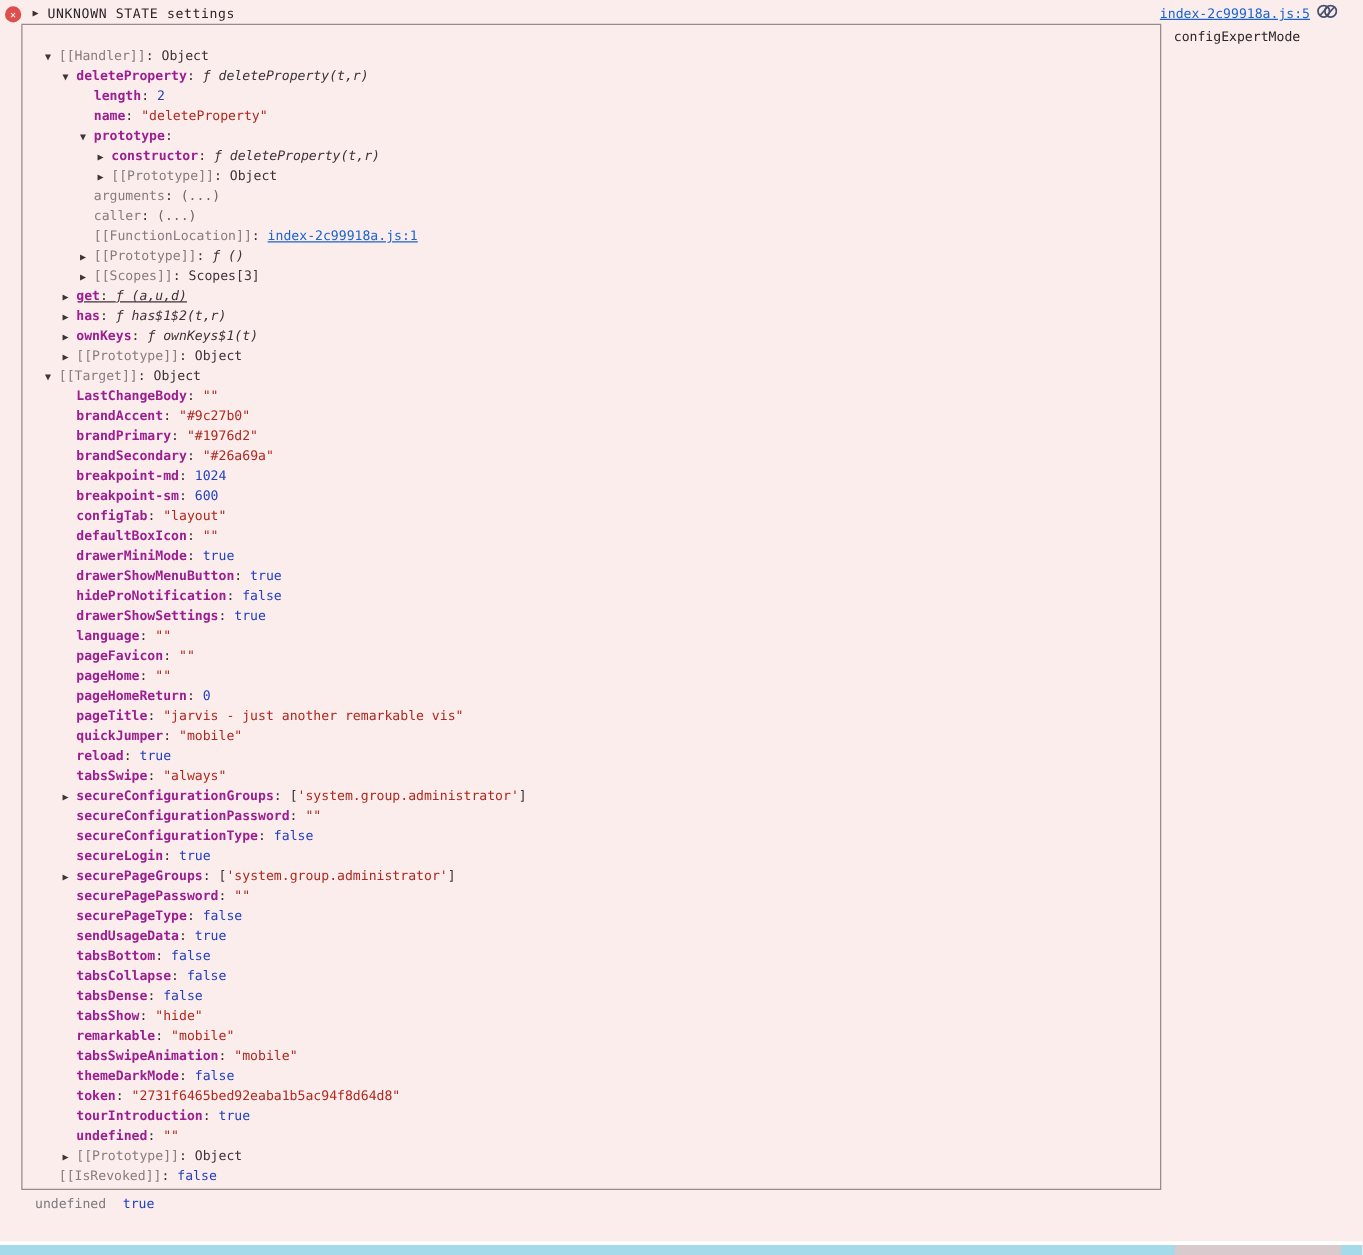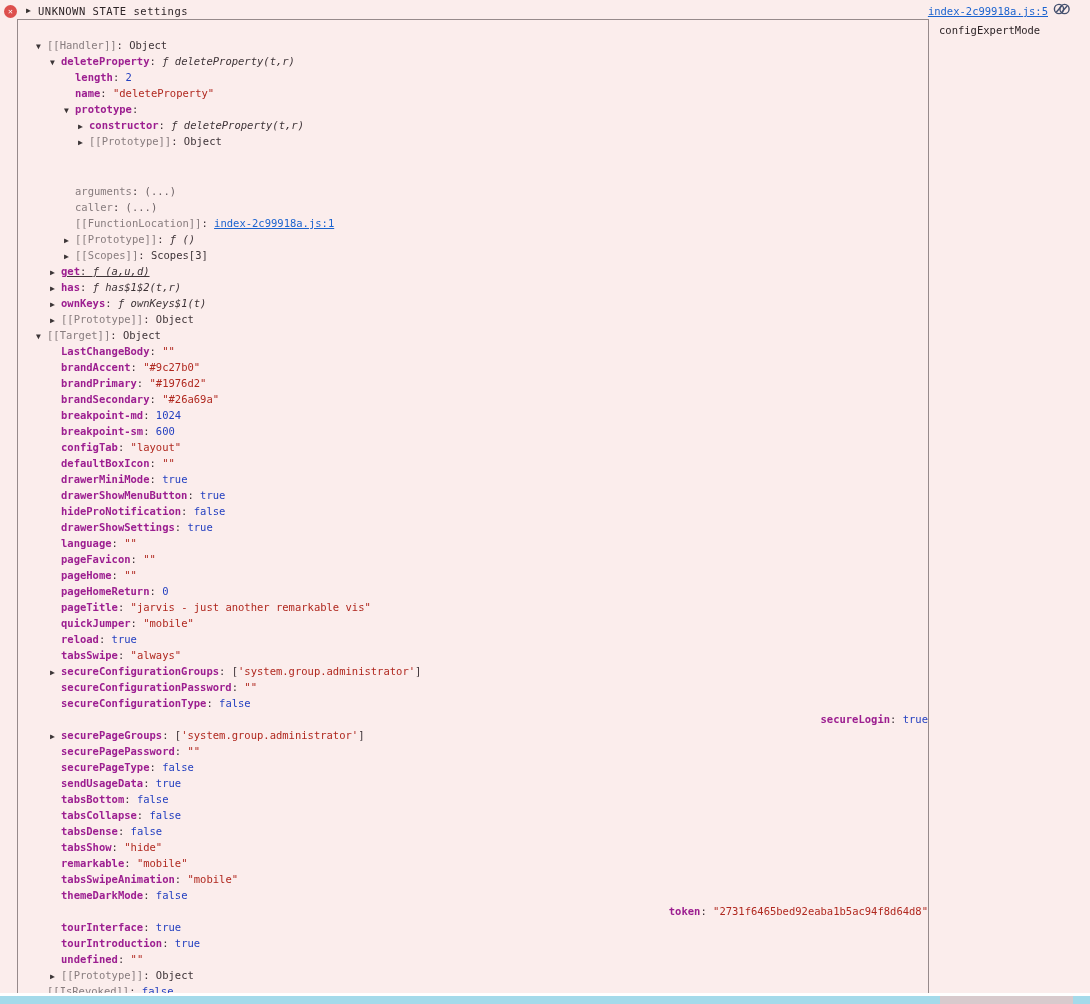--- a/index.html
+++ b/index.html
@@ -80,21 +80,21 @@
       
     </div>
     <div id="tree-rows">
         <div class="tree-row" style="padding-left: 18px;"><span class="arrow-open">▼</span><span class="s-dimkey">[[Handler]]</span><span class="s-plain">: </span><span class="s-plain">Object</span></div>
         <div class="tree-row" style="padding-left: 32px;"><span class="arrow-open">▼</span><span class="s-key">deleteProperty</span><span class="s-plain">: </span><span class="s-fn">ƒ deleteProperty(t,r)</span></div>
         <div class="tree-row" style="padding-left: 46px;"><span class="arrow-none"></span><span class="s-key">length</span><span class="s-plain">: </span><span class="s-num">2</span></div>
         <div class="tree-row" style="padding-left: 46px;"><span class="arrow-none"></span><span class="s-key">name</span><span class="s-plain">: </span><span class="s-str">"deleteProperty"</span></div>
         <div class="tree-row" style="padding-left: 46px;"><span class="arrow-open">▼</span><span class="s-key">prototype</span><span class="s-plain">:</span></div>
         <div class="tree-row" style="padding-left: 60px;"><span class="arrow-closed">▶</span><span class="s-key">constructor</span><span class="s-plain">: </span><span class="s-fn">ƒ deleteProperty(t,r)</span></div>
         <div class="tree-row" style="padding-left: 60px;"><span class="arrow-closed">▶</span><span class="s-dimkey">[[Prototype]]</span><span class="s-plain">: </span><span class="s-plain">Object</span></div>
-        <div class="tree-row" style="padding-left: 46px; margin-top: 34px;"><span class="arrow-none"></span><span class="s-dimkey">arguments</span><span class="s-plain">: </span><span class="s-dim">(...)</span></div>
+        <div class="tree-row" style="padding-left: 46px;"><span class="arrow-none"></span><span class="s-dimkey">arguments</span><span class="s-plain">: </span><span class="s-dim">(...)</span></div>
         <div class="tree-row" style="padding-left: 46px;"><span class="arrow-none"></span><span class="s-dimkey">caller</span><span class="s-plain">: </span><span class="s-dim">(...)</span></div>
         <div class="tree-row" style="padding-left: 46px;"><span class="arrow-none"></span><span class="s-dimkey">[[FunctionLocation]]</span><span class="s-plain">: </span><span class="s-link">index-2c99918a.js:1</span></div>
         <div class="tree-row" style="padding-left: 46px;"><span class="arrow-closed">▶</span><span class="s-dimkey">[[Prototype]]</span><span class="s-plain">: </span><span class="s-fn">ƒ ()</span></div>
         <div class="tree-row" style="padding-left: 46px;"><span class="arrow-closed">▶</span><span class="s-dimkey">[[Scopes]]</span><span class="s-plain">: </span><span class="s-plain">Scopes[3]</span></div>
         <div class="tree-row" style="padding-left: 32px; text-decoration: underline;"><span class="arrow-closed">▶</span><span class="s-key">get</span><span class="s-plain">: </span><span class="s-fn">ƒ (a,u,d)</span></div>
         <div class="tree-row" style="padding-left: 32px;"><span class="arrow-closed">▶</span><span class="s-key">has</span><span class="s-plain">: </span><span class="s-fn">ƒ has$1$2(t,r)</span></div>
         <div class="tree-row" style="padding-left: 32px;"><span class="arrow-closed">▶</span><span class="s-key">ownKeys</span><span class="s-plain">: </span><span class="s-fn">ƒ ownKeys$1(t)</span></div>
         <div class="tree-row" style="padding-left: 32px;"><span class="arrow-closed">▶</span><span class="s-dimkey">[[Prototype]]</span><span class="s-plain">: </span><span class="s-plain">Object</span></div>
         <div class="tree-row" style="padding-left: 18px;"><span class="arrow-open">▼</span><span class="s-dimkey">[[Target]]</span><span class="s-plain">: </span><span class="s-plain">Object</span></div>
         <div class="tree-row" style="padding-left: 32px;"><span class="arrow-none"></span><span class="s-key">LastChangeBody</span><span class="s-plain">: </span><span class="s-str">""</span></div>
@@ -113,34 +113,33 @@
         <div class="tree-row" style="padding-left: 32px;"><span class="arrow-none"></span><span class="s-key">pageFavicon</span><span class="s-plain">: </span><span class="s-str">""</span></div>
         <div class="tree-row" style="padding-left: 32px;"><span class="arrow-none"></span><span class="s-key">pageHome</span><span class="s-plain">: </span><span class="s-str">""</span></div>
         <div class="tree-row" style="padding-left: 32px;"><span class="arrow-none"></span><span class="s-key">pageHomeReturn</span><span class="s-plain">: </span><span class="s-num">0</span></div>
         <div class="tree-row" style="padding-left: 32px;"><span class="arrow-none"></span><span class="s-key">pageTitle</span><span class="s-plain">: </span><span class="s-str">"jarvis - just another remarkable vis"</span></div>
         <div class="tree-row" style="padding-left: 32px;"><span class="arrow-none"></span><span class="s-key">quickJumper</span><span class="s-plain">: </span><span class="s-str">"mobile"</span></div>
         <div class="tree-row" style="padding-left: 32px;"><span class="arrow-none"></span><span class="s-key">reload</span><span class="s-plain">: </span><span class="s-bool">true</span></div>
         <div class="tree-row" style="padding-left: 32px;"><span class="arrow-none"></span><span class="s-key">tabsSwipe</span><span class="s-plain">: </span><span class="s-str">"always"</span></div>
         <div class="tree-row" style="padding-left: 32px;"><span class="arrow-closed">▶</span><span class="s-key">secureConfigurationGroups</span><span class="s-plain">: </span><span class="s-plain">[</span><span class="s-str">'system.group.administrator'</span><span class="s-plain">]</span></div>
         <div class="tree-row" style="padding-left: 32px;"><span class="arrow-none"></span><span class="s-key">secureConfigurationPassword</span><span class="s-plain">: </span><span class="s-str">""</span></div>
         <div class="tree-row" style="padding-left: 32px;"><span class="arrow-none"></span><span class="s-key">secureConfigurationType</span><span class="s-plain">: </span><span class="s-bool">false</span></div>
-        <div class="tree-row" style="padding-left: 32px; text-align: right;"><span class="arrow-none"></span><span class="s-key">secureLogin</span><span class="s-plain">: </span><span class="s-bool">true</span></div>
+        <div class="tree-row" style="padding-left: 32px;"><span class="arrow-none"></span><span class="s-key">secureLogin</span><span class="s-plain">: </span><span class="s-bool">true</span></div>
         <div class="tree-row" style="padding-left: 32px;"><span class="arrow-closed">▶</span><span class="s-key">securePageGroups</span><span class="s-plain">: </span><span class="s-plain">[</span><span class="s-str">'system.group.administrator'</span><span class="s-plain">]</span></div>
         <div class="tree-row" style="padding-left: 32px;"><span class="arrow-none"></span><span class="s-key">securePagePassword</span><span class="s-plain">: </span><span class="s-str">""</span></div>
         <div class="tree-row" style="padding-left: 32px;"><span class="arrow-none"></span><span class="s-key">securePageType</span><span class="s-plain">: </span><span class="s-bool">false</span></div>
         <div class="tree-row" style="padding-left: 32px;"><span class="arrow-none"></span><span class="s-key">sendUsageData</span><span class="s-plain">: </span><span class="s-bool">true</span></div>
         <div class="tree-row" style="padding-left: 32px;"><span class="arrow-none"></span><span class="s-key">tabsBottom</span><span class="s-plain">: </span><span class="s-bool">false</span></div>
         <div class="tree-row" style="padding-left: 32px;"><span class="arrow-none"></span><span class="s-key">tabsCollapse</span><span class="s-plain">: </span><span class="s-bool">false</span></div>
         <div class="tree-row" style="padding-left: 32px;"><span class="arrow-none"></span><span class="s-key">tabsDense</span><span class="s-plain">: </span><span class="s-bool">false</span></div>
         <div class="tree-row" style="padding-left: 32px;"><span class="arrow-none"></span><span class="s-key">tabsShow</span><span class="s-plain">: </span><span class="s-str">"hide"</span></div>
         <div class="tree-row" style="padding-left: 32px;"><span class="arrow-none"></span><span class="s-key">remarkable</span><span class="s-plain">: </span><span class="s-str">"mobile"</span></div>
         <div class="tree-row" style="padding-left: 32px;"><span class="arrow-none"></span><span class="s-key">tabsSwipeAnimation</span><span class="s-plain">: </span><span class="s-str">"mobile"</span></div>
         <div class="tree-row" style="padding-left: 32px;"><span class="arrow-none"></span><span class="s-key">themeDarkMode</span><span class="s-plain">: </span><span class="s-bool">false</span></div>
-        <div class="tree-row" style="padding-left: 32px; text-align: right;"><span class="arrow-none"></span><span class="s-key">token</span><span class="s-plain">: </span><span class="s-str">"2731f6465bed92eaba1b5ac94f8d64d8"</span></div>
-        <div class="tree-row" style="padding-left: 32px;"><span class="arrow-none"></span><span class="s-key">tourInterface</span><span class="s-plain">: </span><span class="s-bool">true</span></div>
+        <div class="tree-row" style="padding-left: 32px;"><span class="arrow-none"></span><span class="s-key">token</span><span class="s-plain">: </span><span class="s-str">"2731f6465bed92eaba1b5ac94f8d64d8"</span></div>
         <div class="tree-row" style="padding-left: 32px;"><span class="arrow-none"></span><span class="s-key">tourIntroduction</span><span class="s-plain">: </span><span class="s-bool">true</span></div>
         <div class="tree-row" style="padding-left: 32px;"><span class="arrow-none"></span><span class="s-key">undefined</span><span class="s-plain">: </span><span class="s-str">""</span></div>
         <div class="tree-row" style="padding-left: 32px;"><span class="arrow-closed">▶</span><span class="s-dimkey">[[Prototype]]</span><span class="s-plain">: </span><span class="s-plain">Object</span></div>
         <div class="tree-row" style="padding-left: 18px;"><span class="arrow-none"></span><span class="s-dimkey">[[IsRevoked]]</span><span class="s-plain">: </span><span class="s-bool">false</span></div>
       </div>
   </div>
   <div class="side-text">configExpertMode</div>
 </div>
 
 <div class="result-row">

